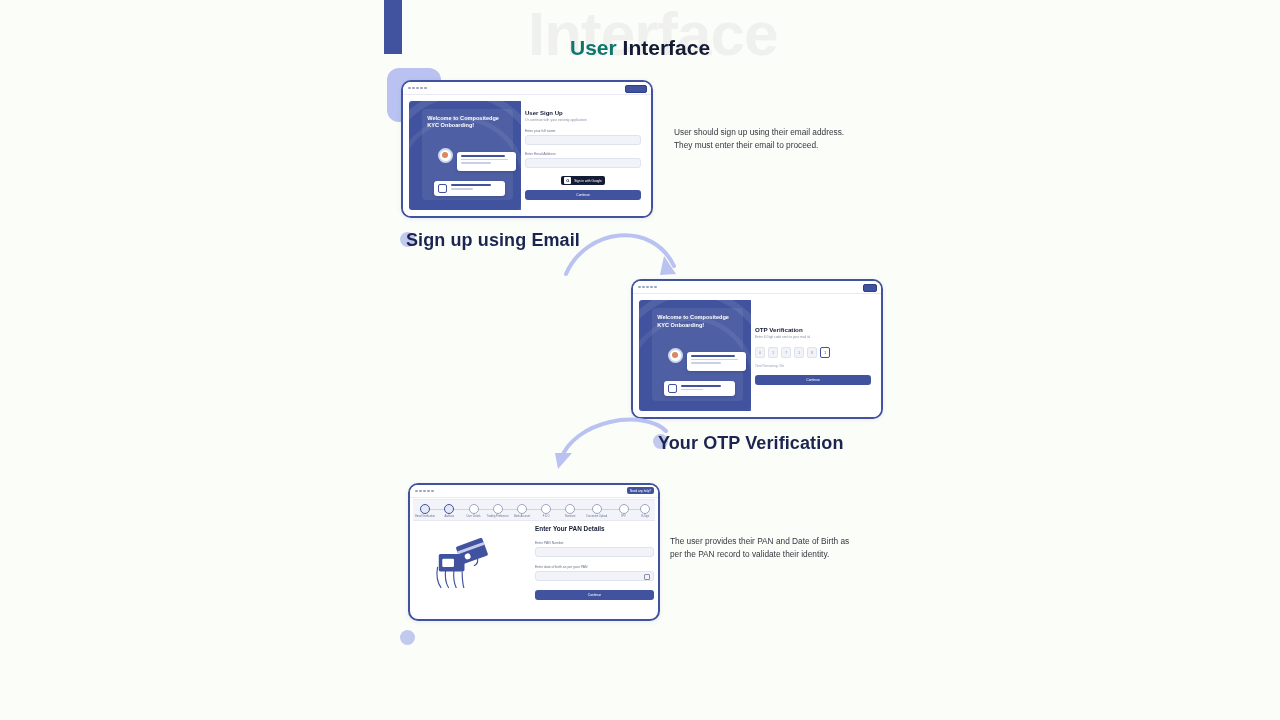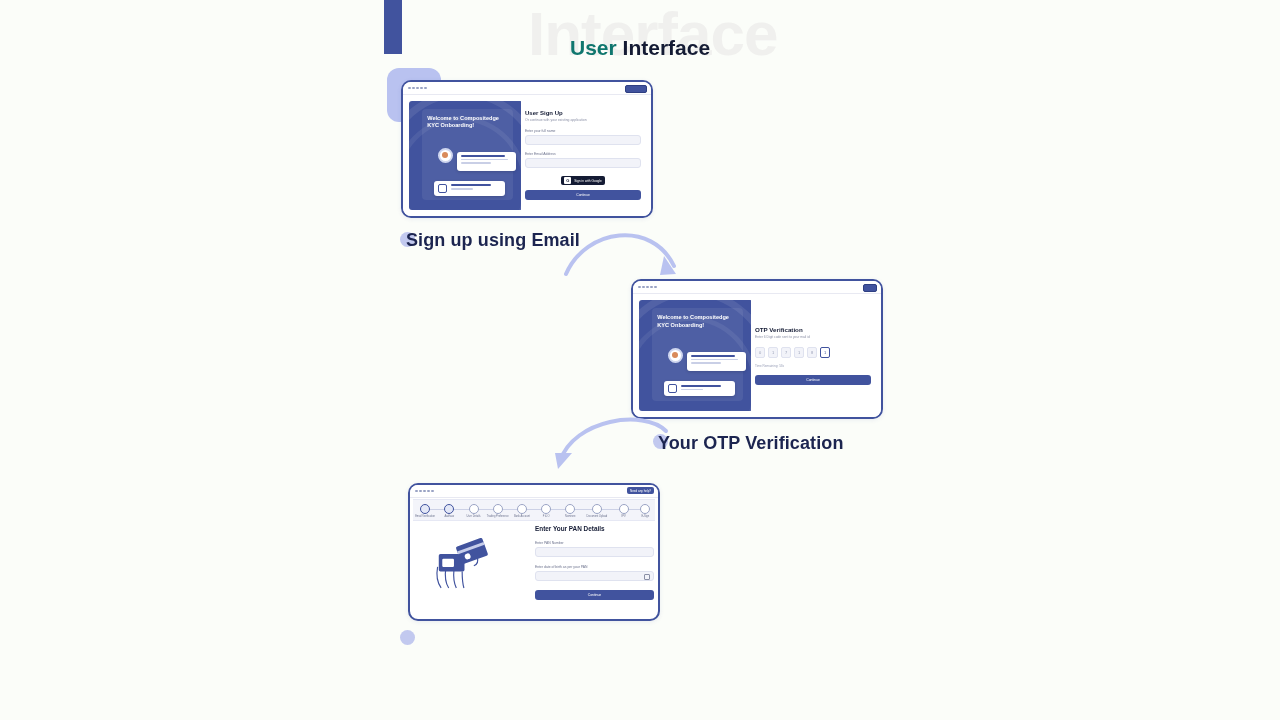--- a/index.html
+++ b/index.html
@@ -255,20 +255,21 @@
           <div class="f-btn" style="height:10px; font-size:3.4px;">Continue</div>
         </div>
       </div>
 
     </div>
   </div>
 
   <div class="caption-dot" style="left:400px; top:232px;"></div>
   <div class="caption" style="left:406px; top:230px;">Sign up using Email</div>
 
+  <div class="desc" style="left:674px; top:126px;">User should sign up using their email address. They must enter their email to proceed.</div>
 
   <svg class="arrow" style="left:560px; top:222px; width:140px; height:70px;" viewBox="0 0 140 70">
     <path d="M6 52 C 26 6, 92 -2, 114 44" fill="none" stroke="#b9c2f0" stroke-width="4" stroke-linecap="round"></path>
     <path d="M104 34 L116 52 L100 53 Z" fill="#b9c2f0"></path>
   </svg>
 
   <div class="card" style="left:631px; top:279px; width:252px; height:140px;">
     <div class="chrome">
       <span class="dots">
           <i></i>
@@ -387,14 +388,15 @@
       <div class="f-label" style="font-size:3.4px; margin:8px 0 2px 0;">Enter date of birth as per your PAN</div>
       <div class="f-input" style="height:10px; position:relative;" title="Enter date of birth as per your PAN">
         <span style="position:absolute; right:3px; top:2px; width:6px; height:6px; border:1px solid #8b90a6; border-radius:1px;"></span>
       </div>
       <div class="f-btn" style="height:10px; font-size:3.4px; margin-top:9px;">Continue</div>
     </div>
   </div>
 
   <div class="caption-dot" style="left:400px; top:630px;"></div>
 
+  <div class="desc" style="left:670px; top:535px;">The user provides their PAN and Date of Birth as per the PAN record to validate their identity.</div>
 
 </div>
 
 </body></html>

